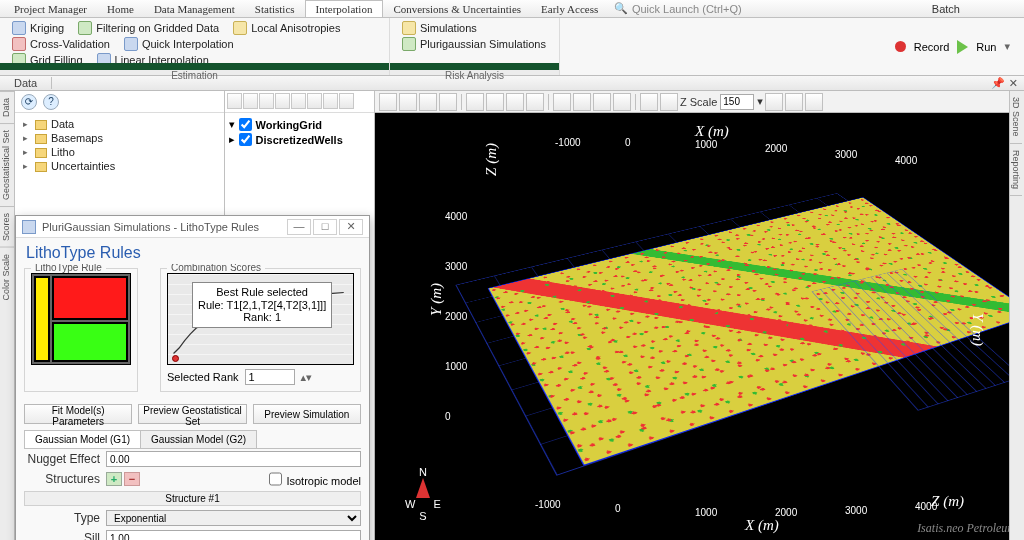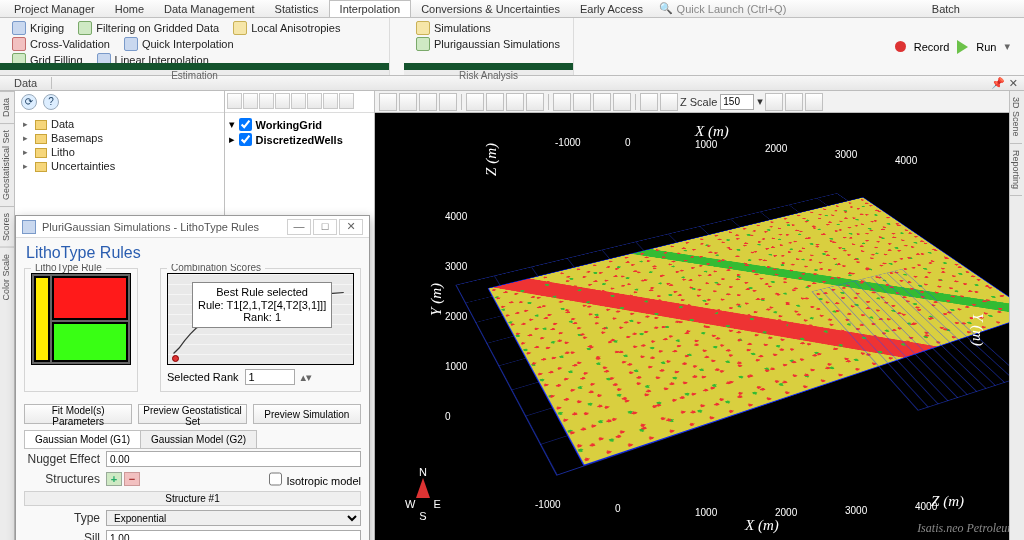--- a/index.html
+++ b/index.html
@@ -1,26 +1,26 @@
 <!DOCTYPE html>
 <html><head>
 <meta charset="utf-8">
 <style>
 * { box-sizing: border-box; margin: 0; padding: 0; font-family: "Segoe UI", Tahoma, sans-serif; font-size: 11px; }
 body { width: 1024px; height: 540px; overflow: hidden; background: #f0f0f0; }
 
 
 .menubar { height: 18px; background: linear-gradient(#fdfdfd,#ececec); display: flex; align-items: center; padding: 0 4px; border-bottom: 1px solid #c0c0c0; }
-.menubar .tab { padding: 2px 10px; color: #333; cursor: pointer; }
+.menubar .tab { padding: 2px 10px; color: #333; cursor: pointer; font-family: Liberation Serif, serif; }
 .menubar .tab.active { background: #fff; border: 1px solid #c0c0c0; border-bottom: none; }
 .menubar .search { margin-left: 6px; display:flex; align-items:center; color:#888; }
 .menubar .batch { margin-left: auto; padding: 2px 60px; color:#333; }
 
 
-.ribbon { height: 58px; background: #f7f7f7; border-bottom: 1px solid #bdbdbd; display: flex; gap: 14px; }
+.ribbon { height: 58px; background: #f7f7f7; border-bottom: 1px solid #bdbdbd; display: flex; }
 .ribbon-group { border-right: 1px solid #dcdcdc; padding: 2px 10px 12px 10px; position: relative; }
 .ribbon-group .title { position: absolute; bottom: 0; left: 0; right: 0; text-align: center; font-size: 10px; color: #666; background:#ececec; border-top:7px solid #14532d; height:12px; line-height:12px;}
 .rrow { display:flex; gap:10px; }
 .rbtn { display:flex; align-items:center; gap:4px; padding:1px 2px; cursor:pointer; white-space:nowrap; color:#222; }
 .ricon { width:14px; height:14px; background:#c9d8ef; border:1px solid #7a9ac9; border-radius:2px; flex:none; }
 .ricon.g { background:#cfe9c4; border-color:#7aa96a; }
 .ricon.y { background:#f6e6a8; border-color:#c9b157; }
 .ricon.r { background:#f2c0c0; border-color:#c46d6d; }
 .ribbon-right { margin-left:auto; display:flex; align-items:center; gap:8px; padding:0 14px; }
 .rec-dot { width:11px; height:11px; border-radius:50%; background:#d33; }

